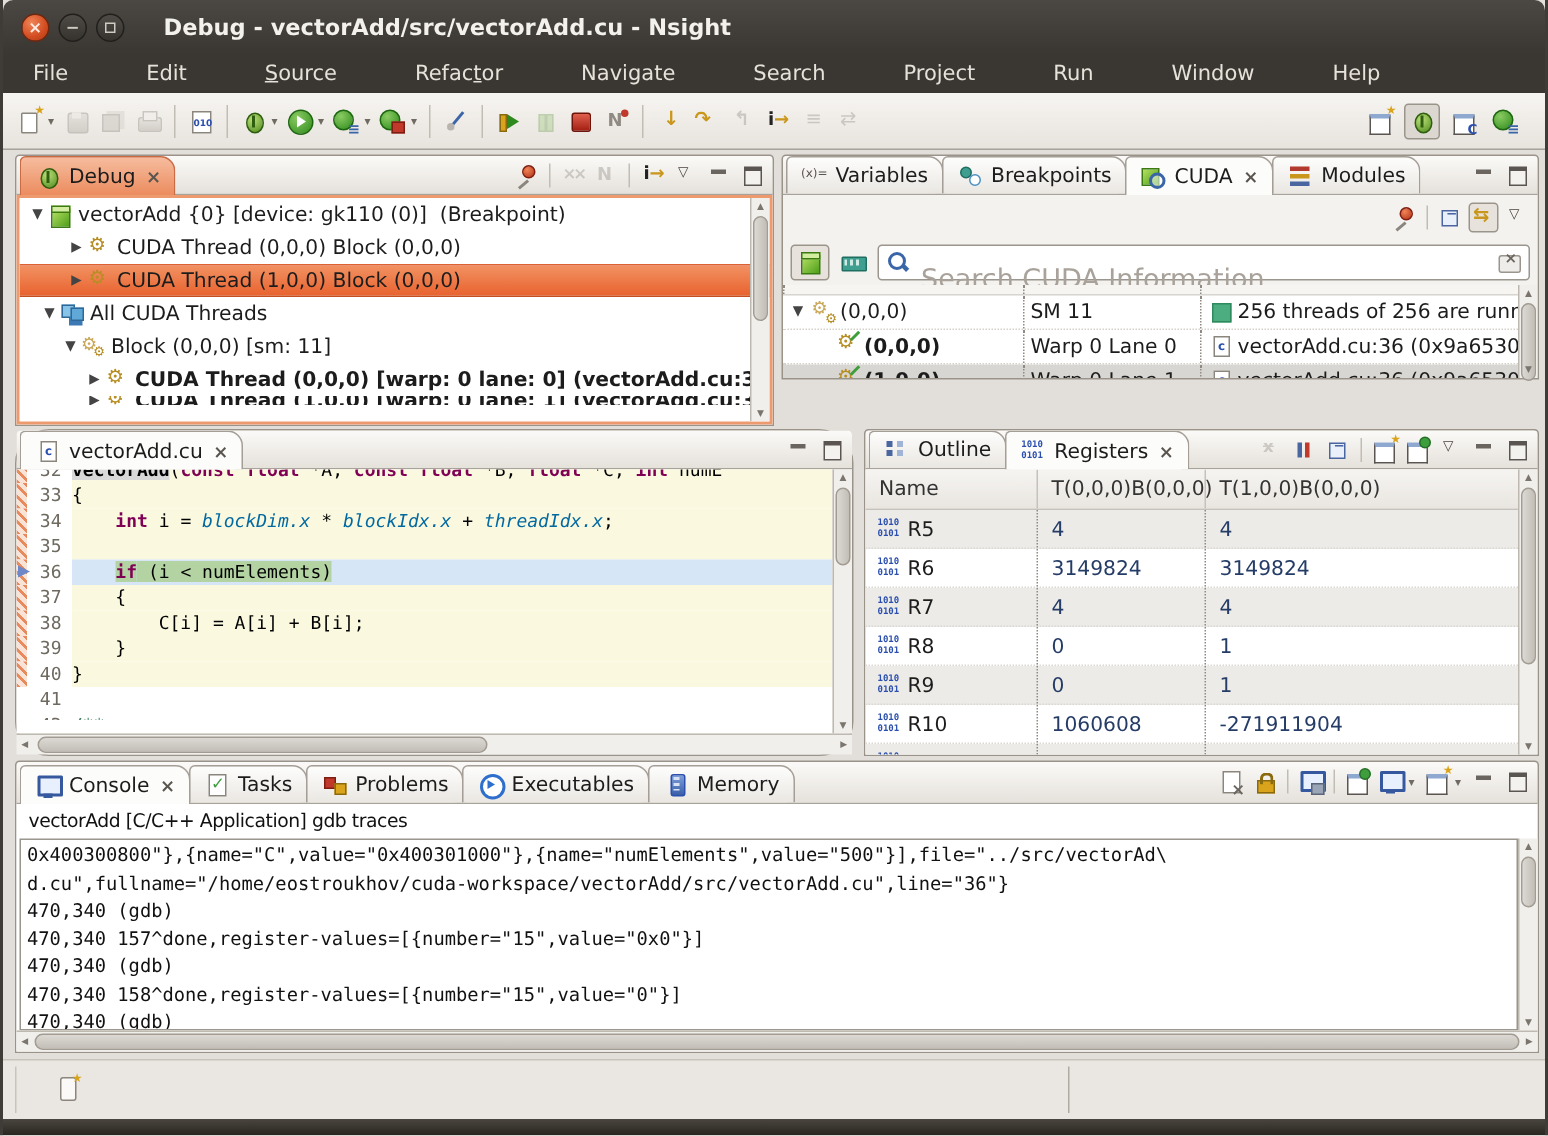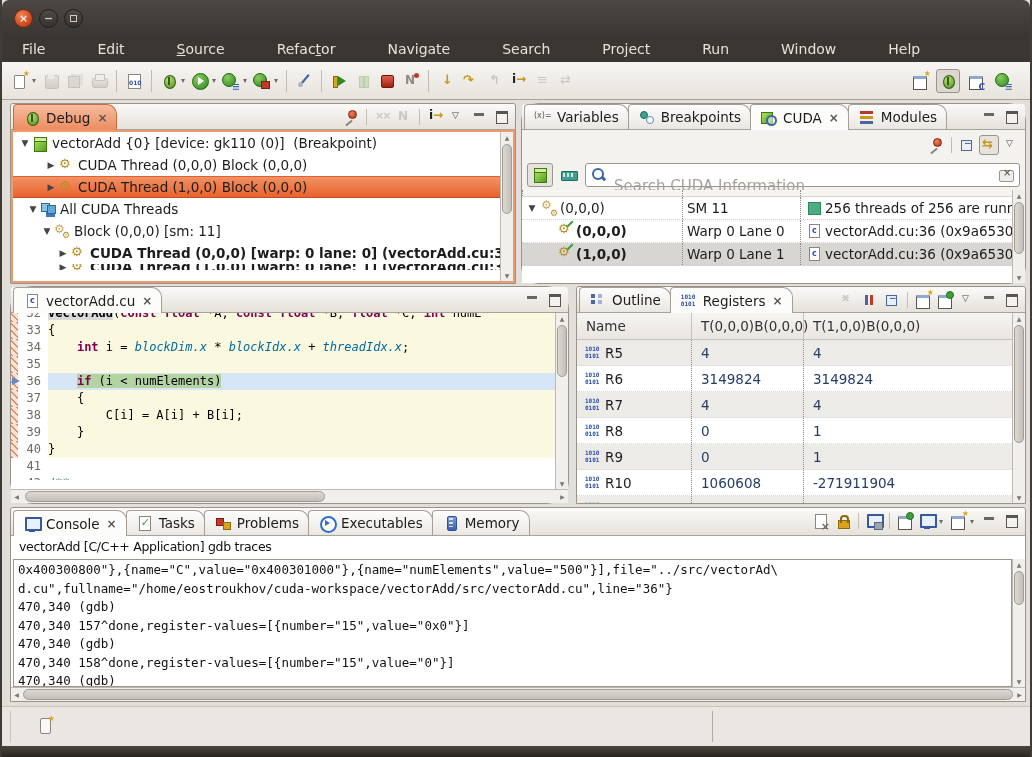--- a/index.html
+++ b/index.html
@@ -172,27 +172,27 @@
   .p-debug{left:8px;top:3px;width:506px;height:181px;}
   .p-debug .content{position:absolute;left:0;right:0;top:26px;bottom:0;background:#fff;border:2px solid #EE9A6F;overflow:hidden;}
   .trow{height:22px;display:flex;align-items:center;white-space:pre;font-size:13.5px;position:relative;}
   .trow .exp{width:12px;font-size:9px;color:#444;text-align:center;flex:none;}
   .trow .gi{flex:none;margin-right:4px;width:17px;height:16px;}
   .trow.sel{background:linear-gradient(#F29162,#E8632F);border-top:1px solid #DE6134;border-bottom:1px solid #C44E1F;}
   .trow.bold{font-weight:bold;}
   .trow.clipped{height:6px;overflow:hidden;}
 
   
-  .p-cuda{left:519px;top:3px;width:505px;height:181px;border-radius:18px;}
+  .p-cuda{left:519px;top:3px;width:505px;height:150px;}
   .p-cuda .subtb{height:29px;display:flex;align-items:center;justify-content:flex-end;padding-right:4px;background:#F4F2EF;gap:2px;}
   .p-cuda .controls{height:31px;display:flex;align-items:center;gap:3px;padding:0 5px;background:#F4F2EF;}
   .fbtn{width:26px;height:24px;display:flex;align-items:center;justify-content:center;border-radius:3px;}
   .fbtn.pressed{background:#E7E3DC;border:1px solid #9A948B;}
   .searchbox{flex:1;height:24px;background:#fff;border:1px solid #9A958D;border-radius:3px;display:flex;align-items:center;padding:0 4px;gap:4px;}
-  .searchbox input{flex:1;border:none;outline:none;font-size:15px;color:#333;background:transparent;font-family:"DejaVu Sans",sans-serif;margin-top:23px;}
+  .searchbox input{flex:1;border:none;outline:none;font-size:18px;color:#333;background:transparent;font-family:"DejaVu Sans",sans-serif;margin-top:23px;}
   .searchbox input::placeholder{color:#A8A29A;}
   .cudatable{position:absolute;left:0;right:13px;top:86px;bottom:0;background:#fff;overflow:hidden;}
   .cudahdrclip{height:7px;background:#F7F5F2;border-bottom:1px solid #D8D5D0;display:grid;grid-template-columns:160px 118px 1fr;}
   .cudahdrclip div{border-left:1px dotted #8F8A82;}
   .crow{display:grid;grid-template-columns:160px 118px 1fr;height:23px;align-items:center;border-bottom:1px dotted #D5D2CC;font-size:13.5px;}
   .crow .cell{height:100%;display:flex;align-items:center;white-space:nowrap;overflow:hidden;padding-left:4px;gap:2px;}
   .crow .cell+ .cell{border-left:1px dotted #8F8A82;}
   .crow.sel{background:#D8D6D2;}
   .crow.bold .c1{font-weight:bold;}
   .crow .exp{width:12px;font-size:9px;color:#444;text-align:center;}
@@ -253,20 +253,21 @@
 <div class="window">
 
   <div class="titlebar">
     <div class="winbtns">
       <span class="wbtn close">×</span>
       <span class="wbtn minb">−</span>
       <span class="wbtn maxb">
           <span class="sq"></span>
         </span>
     </div>
+    <div class="title">Debug - vectorAdd/src/vectorAdd.cu - Nsight</div>
   </div>
 
   <div class="menubar" id="menubar">
       <span class="mitem">File</span>
       <span class="mitem">Edit</span>
       <span class="mitem"><u>S</u>ource</span>
       <span class="mitem">Refac<u>t</u>or</span>
       <span class="mitem">Navigate</span>
       <span class="mitem">Search</span>
       <span class="mitem">Project</span>

